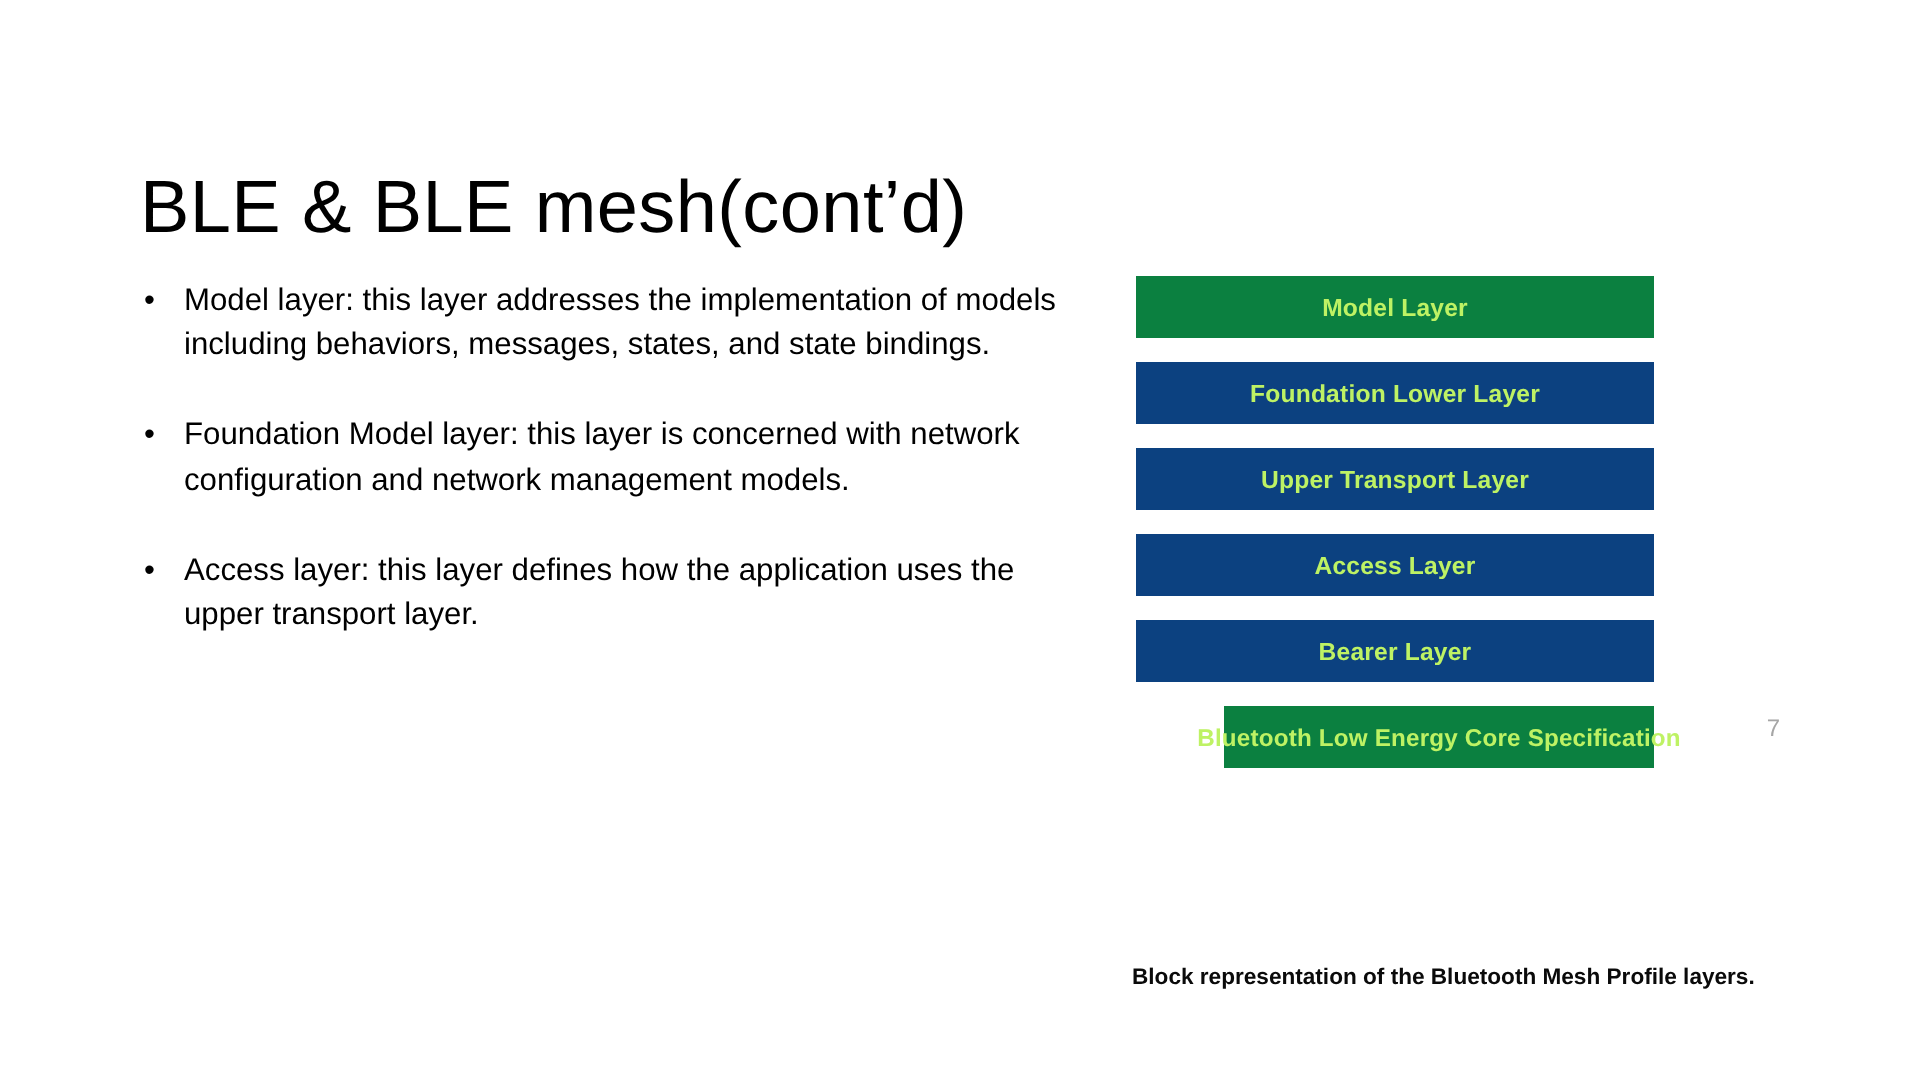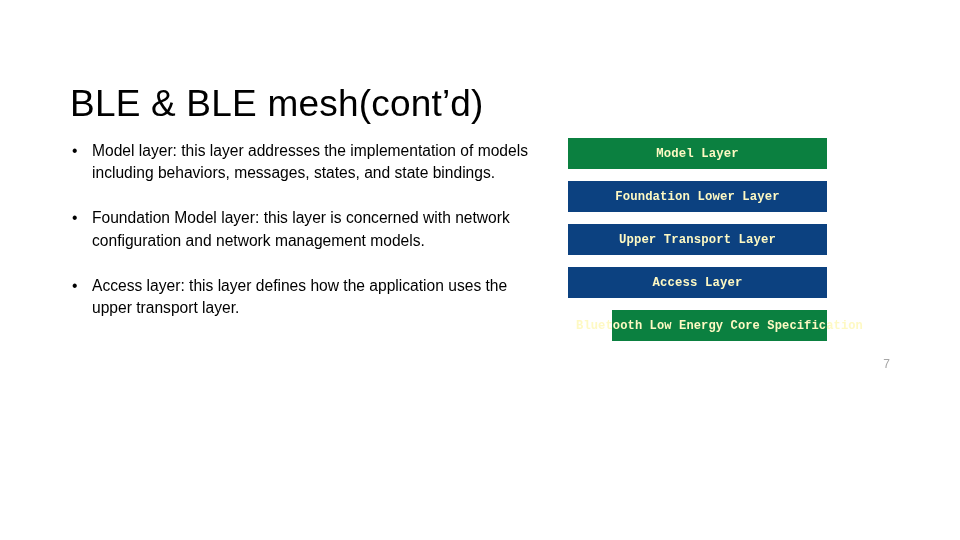--- a/index.html
+++ b/index.html
@@ -76,27 +76,26 @@
     top: 138px;
     width: 259px;
   }
 
   .layer-block {
     height: 31px;
     margin-bottom: 12px;
     display: flex;
     align-items: center;
     justify-content: center;
-    color: #fef9c3;
+    color: #bef264;
     font-size: 12.3px;
     font-weight: 700;
     letter-spacing: 0.1px;
     white-space: nowrap;
     box-sizing: border-box;
-    font-family: Liberation Mono, monospace;
   }
   .layer-block:last-child { margin-bottom: 0; margin-left: 44px; }
 
   .layer-block.green { background: #0b8040; }
   .layer-block.blue  { background: #0c4180; }
 
   .layer-block.tight { font-size: 12.1px; }
 
   #diagram-caption {
     position: absolute;
@@ -144,19 +143,21 @@
       <span class="bullet-text">Access layer: this layer defines how the application uses the upper transport layer.</span>
     </div>
 
   </div>
 
   <div id="diagram">
     <div class="layer-block green">Model Layer</div>
     <div class="layer-block blue">Foundation Lower Layer</div>
     <div class="layer-block blue">Upper Transport Layer</div>
     <div class="layer-block blue">Access Layer</div>
+    <div class="layer-block blue">Bearer Layer</div>
     <div class="layer-block green tight">Bluetooth Low Energy Core Specification</div>
   </div>
 
+  <div id="diagram-caption">Block representation of the Bluetooth Mesh Profile layers.</div>
 
   <div id="page-number">7</div>
 
 </div>
 
 </body></html>

